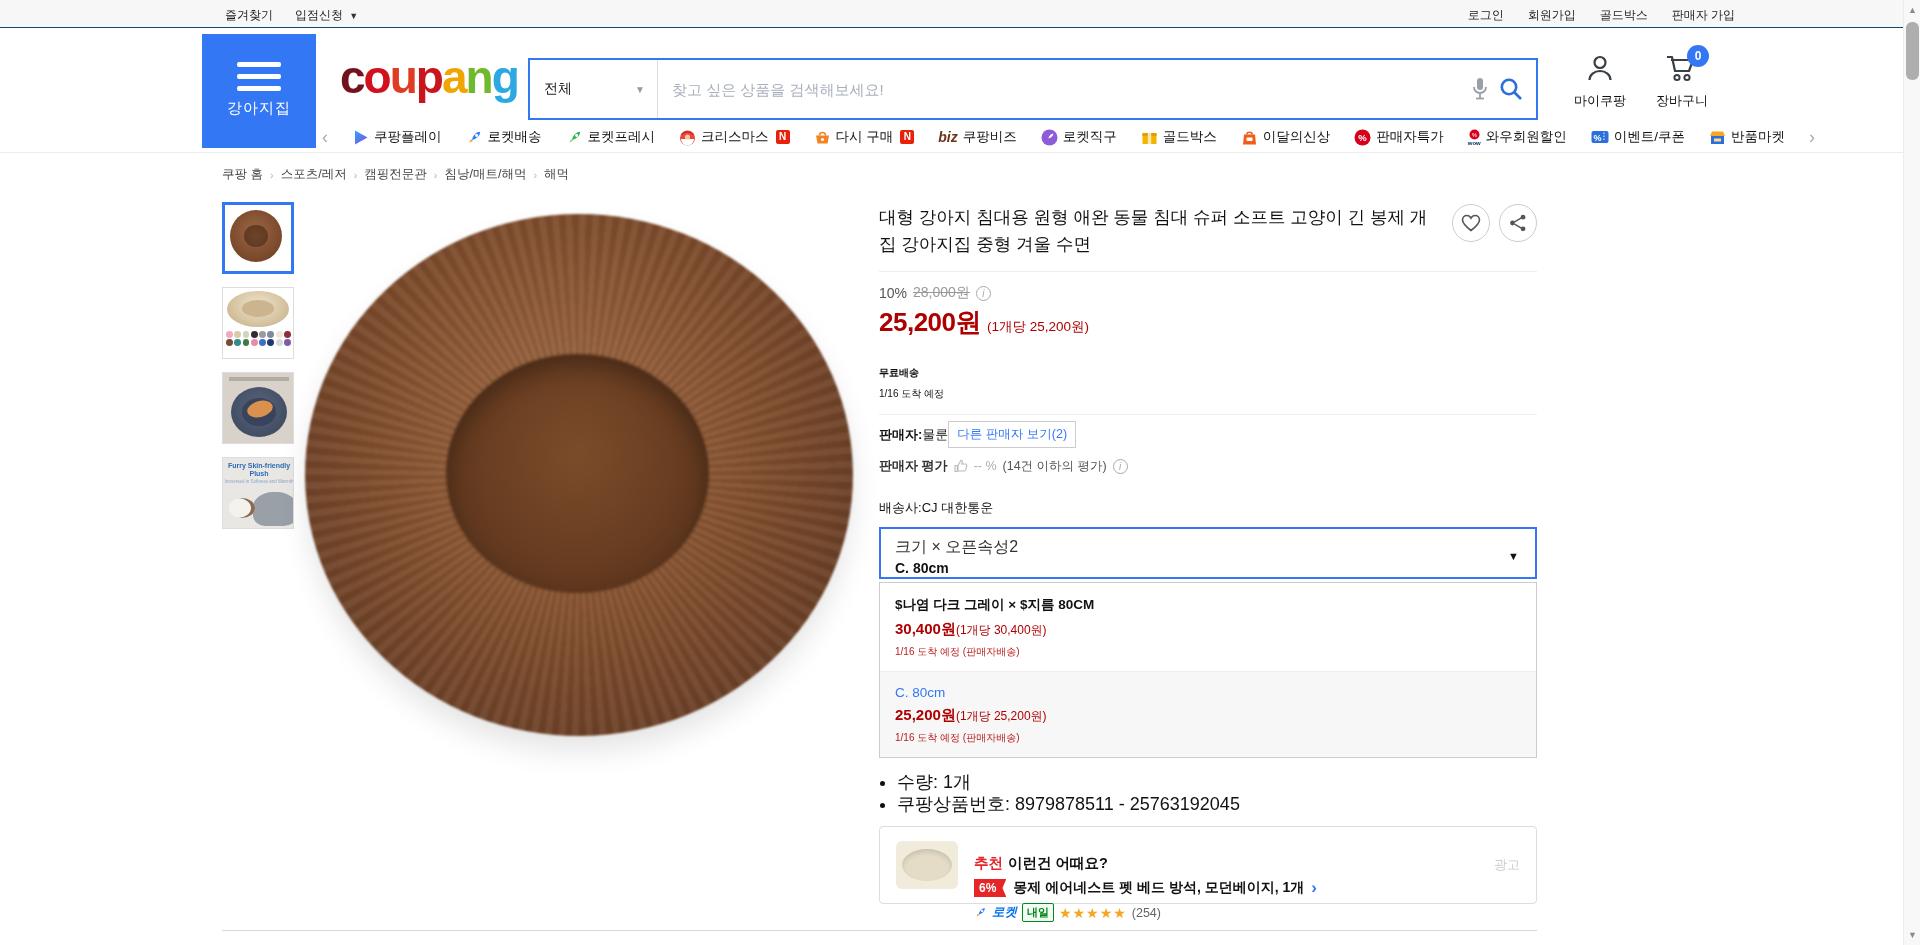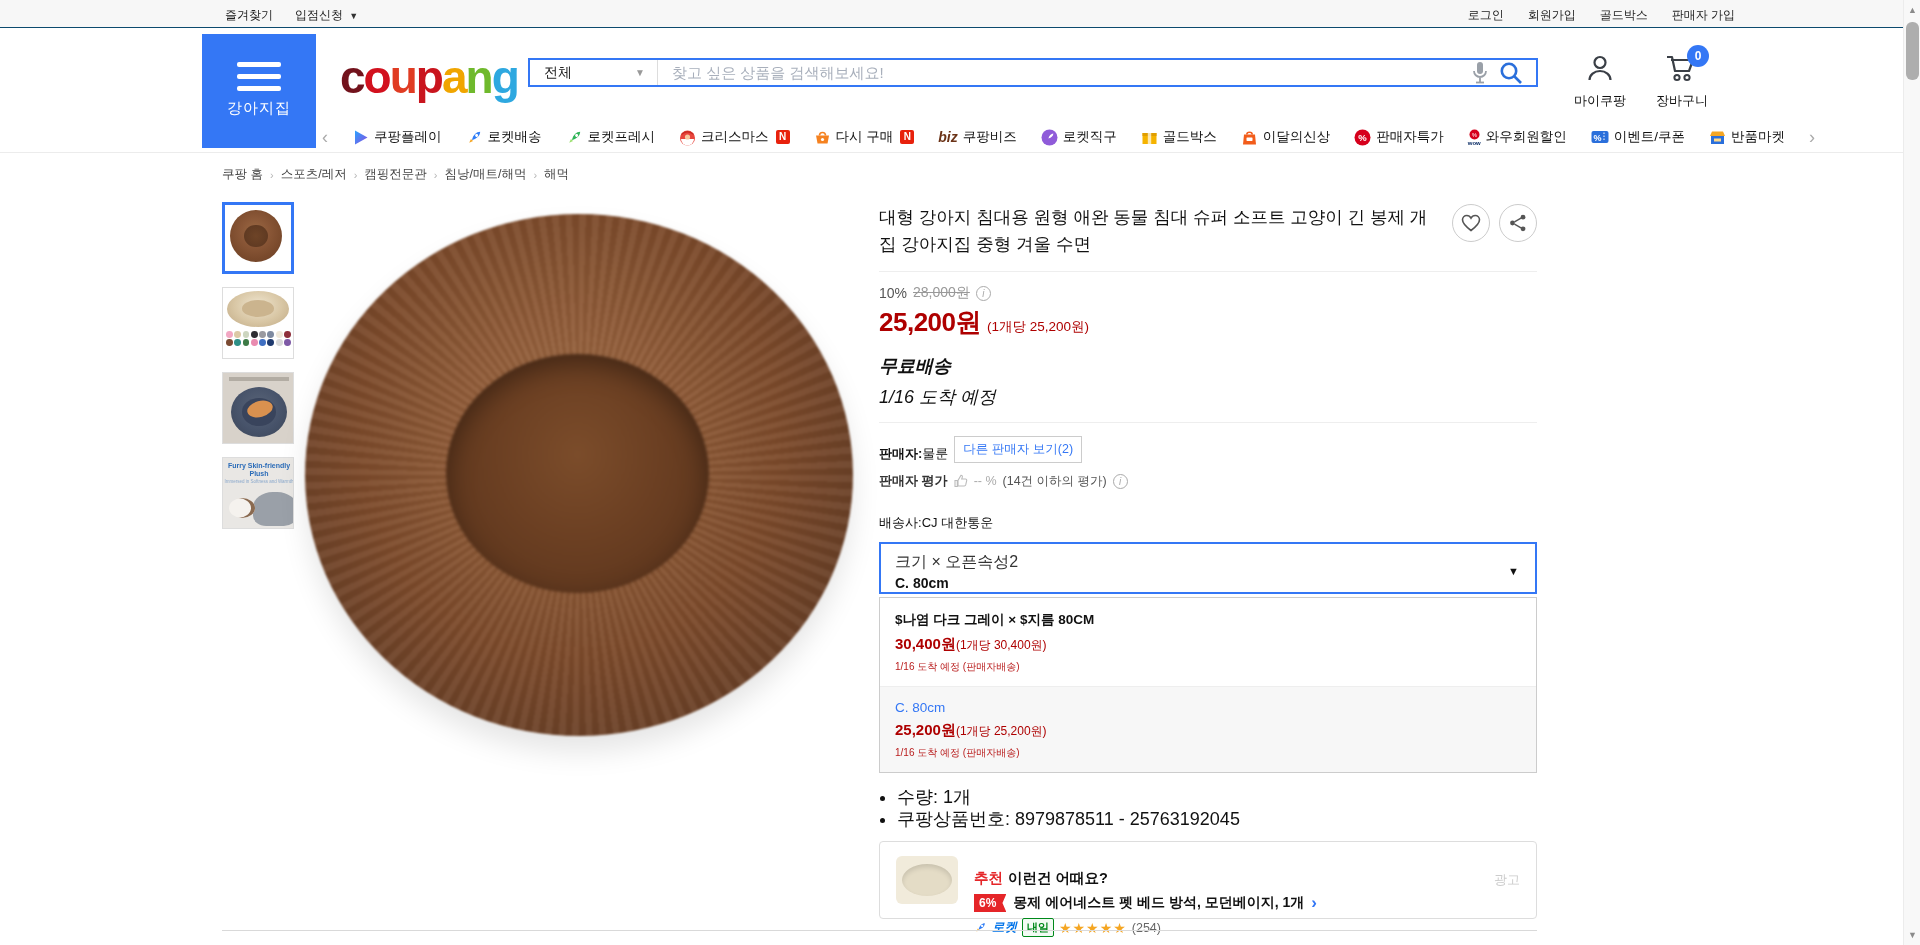--- a/index.html
+++ b/index.html
@@ -21,21 +21,21 @@
   .hamburger { margin:28px auto 0; width:44px; }
   .hamburger div { height:5px; background:#fff; border-radius:2px; margin-bottom:7px; }
   .category-btn .cat-label { font-size:15px; margin-top:8px; letter-spacing:1px; }
 
   .logo { position:absolute; left:340px; top:22px; font-size:46px; font-weight:bold;
     letter-spacing:-2px; cursor:pointer; }
   .logo span { display:inline-block; }
   .lg-c{color:#72121c;} .lg-o{color:#d2111e;} .lg-u{color:#e03c23;}
   .lg-p{color:#c9151e;} .lg-a{color:#f0a500;} .lg-n{color:#6fb92c;} .lg-g{color:#2ea8e0;}
 
-  .searchbox { position:absolute; left:528px; top:30px; width:1010px; height:29px;
+  .searchbox { position:absolute; left:528px; top:30px; width:1010px; height:62px;
     border:2px solid #3477f5; background:#fff; display:flex; align-items:center; }
   .search-scope { width:128px; height:100%; display:flex; align-items:center;
     padding:0 12px 0 14px; font-size:14px; color:#222; border-right:1px solid #ddd; cursor:pointer; }
   .search-scope .scope-caret { margin-left:auto; color:#999; font-size:10px; }
   .search-input { flex:1; height:100%; border:none; outline:none; font-size:15px;
     padding:0 14px; color:#222; font-family:inherit; }
   .search-input::placeholder { color:#a8afbb; }
   .search-icons { display:flex; align-items:center; gap:10px; padding-right:12px; }
 
   .hdr-util { position:absolute; top:25px; text-align:center; cursor:pointer; }
@@ -126,25 +126,25 @@
 
   .discount-row { margin-top:12px; display:flex; align-items:center; gap:6px; font-size:14px; }
   .disc-pct { color:#555; }
   .orig-price { color:#999; text-decoration:line-through; }
   .info-ic { display:inline-block; width:15px; height:15px; border:1px solid #aaa; border-radius:50%;
     color:#aaa; font-size:10px; line-height:13px; text-align:center; font-style:italic; cursor:pointer; }
   .price-row { margin-top:3px; display:flex; align-items:baseline; gap:6px; }
   .sale-price { color:#ae0000; font-size:26px; font-weight:bold; letter-spacing:-0.5px; }
   .unit-price { color:#ae0000; font-size:13.5px; }
 
-  .ship-block { margin-top:14px; font-size:18px;font-style:italic; }
+  .ship-block { margin-top:26px; font-size:10px; }
   .ship-free { font-weight:bold; }
   .ship-eta { margin-top:7px; }
 
-  .seller-row { margin-top:13px; display:flex; align-items:flex-end; gap:6px; font-size:13px; }
+  .seller-row { margin-top:6px; display:flex; align-items:center; font-size:13px; }
   .seller-label { font-weight:bold; }
   .other-sellers-btn { border:1px solid #ccc; color:#3477f5; font-size:12.5px;
     padding:4px 8px; background:#fff; cursor:pointer; font-family:inherit; }
   .rating-row { margin-top:9px; display:flex; align-items:center; gap:6px; font-size:12.5px; color:#333; }
   .rating-label { font-weight:bold; font-size:13px; }
   .rating-val { color:#aaa; }
   .rating-note { color:#555; }
 
   .courier-row { margin-top:24px; font-size:13px; display:flex; }
 

